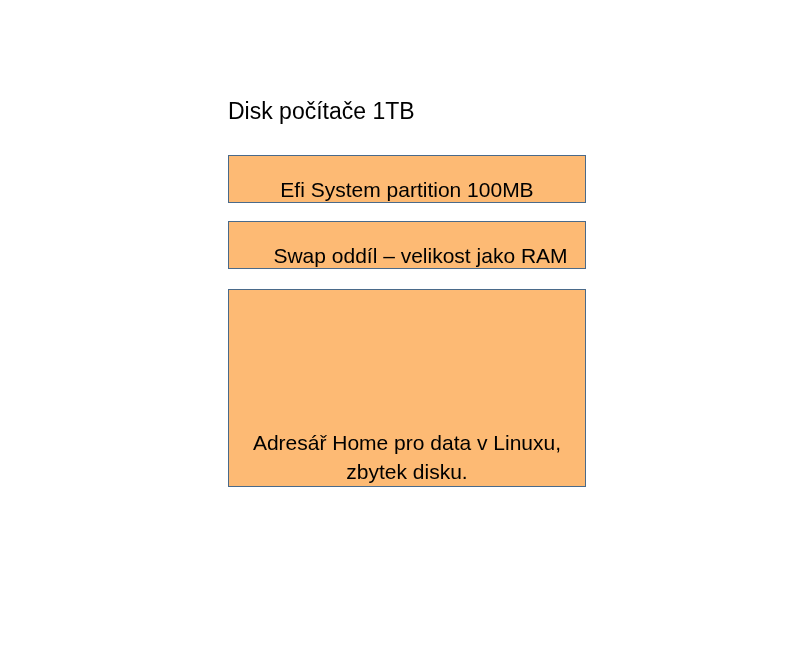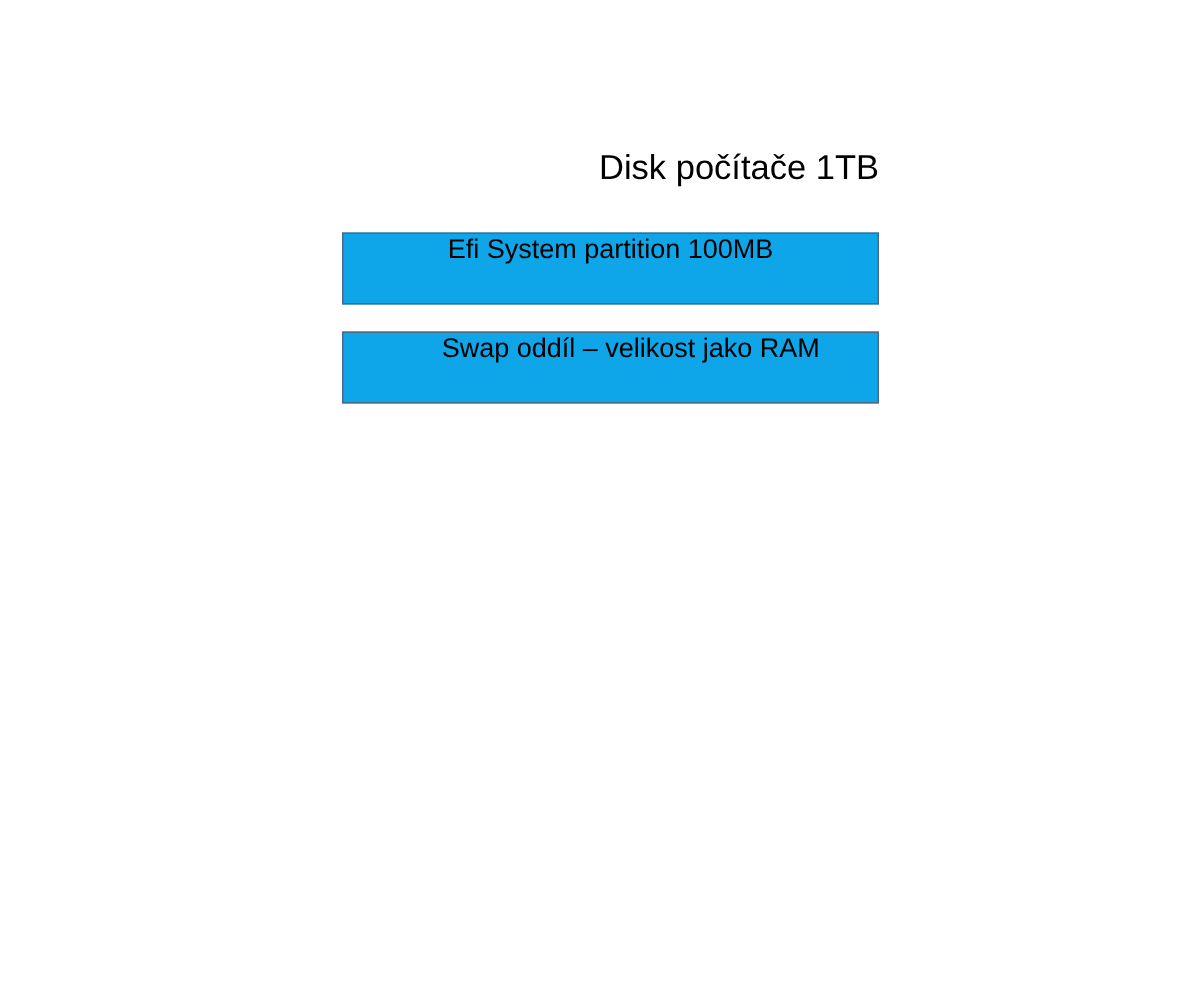--- a/index.html
+++ b/index.html
@@ -15,32 +15,32 @@
       position: relative;
     }
     .container {
       position: absolute;
       left: 228px;
       top: 98px;
       width: 358px;
     }
     .title {
       font-size: 23px;
-      text-align: right;
+      text-align: left;
       margin-bottom: 30px;
       color: #000000;
     }
     .partition-box {
       border: 1px solid #4a6a8a;
-      background: #0ea5e9;
+      background: #fdba74;
       text-align: center;
-      font-size: 18px;
+      font-size: 21px;
       color: #000000;
       display: flex;
-      align-items: flex-start;
+      align-items: flex-end;
       justify-content: center;
       padding: 0 10px;
     }
     .box-1 {
       height: 48px;
       margin-bottom: 18px;
     }
     .box-2 {
       height: 48px;
       margin-bottom: 20px;
@@ -65,13 +65,16 @@
 
   <div class="partition-box box-1">
     <span>Efi System partition 100MB</span>
   </div>
 
 
   <div class="partition-box box-3">
     <span>Swap oddíl – velikost jako RAM</span>
   </div>
 
+  <div class="partition-box box-4">
+    <span class="box-4-text">Adresář Home pro data v Linuxu, zbytek disku.</span>
+  </div>
 </div>
 
 </body></html>

